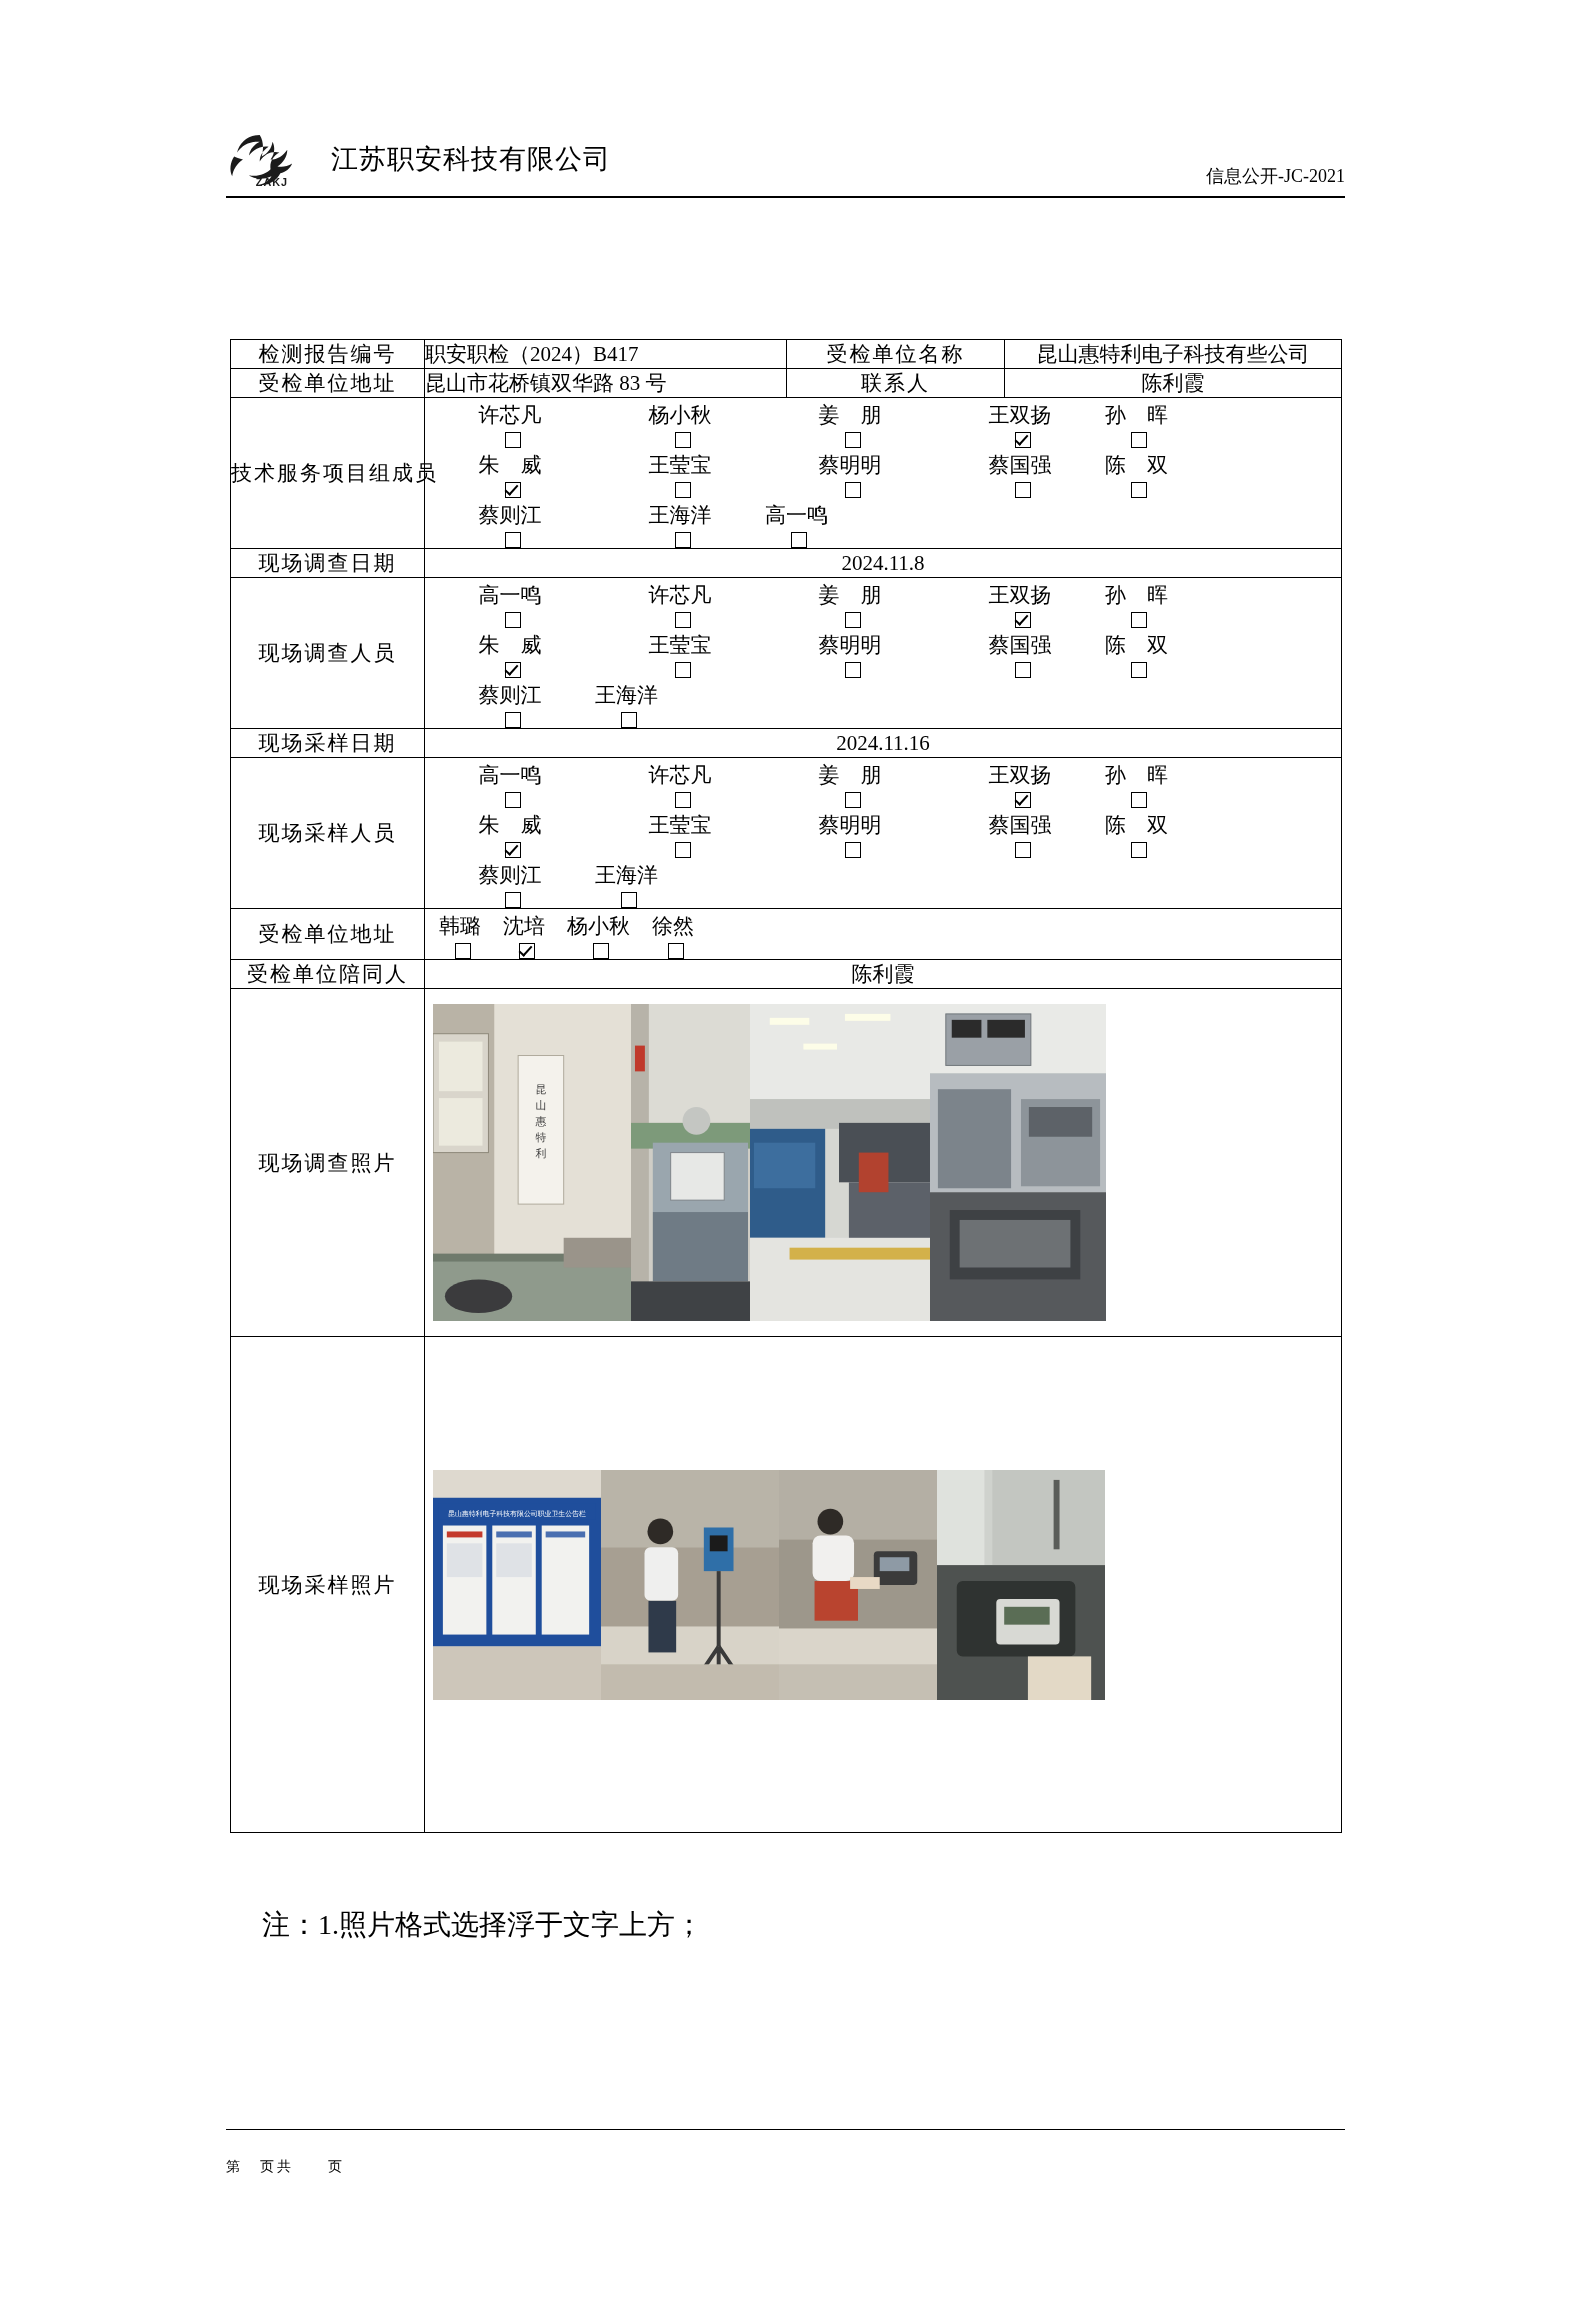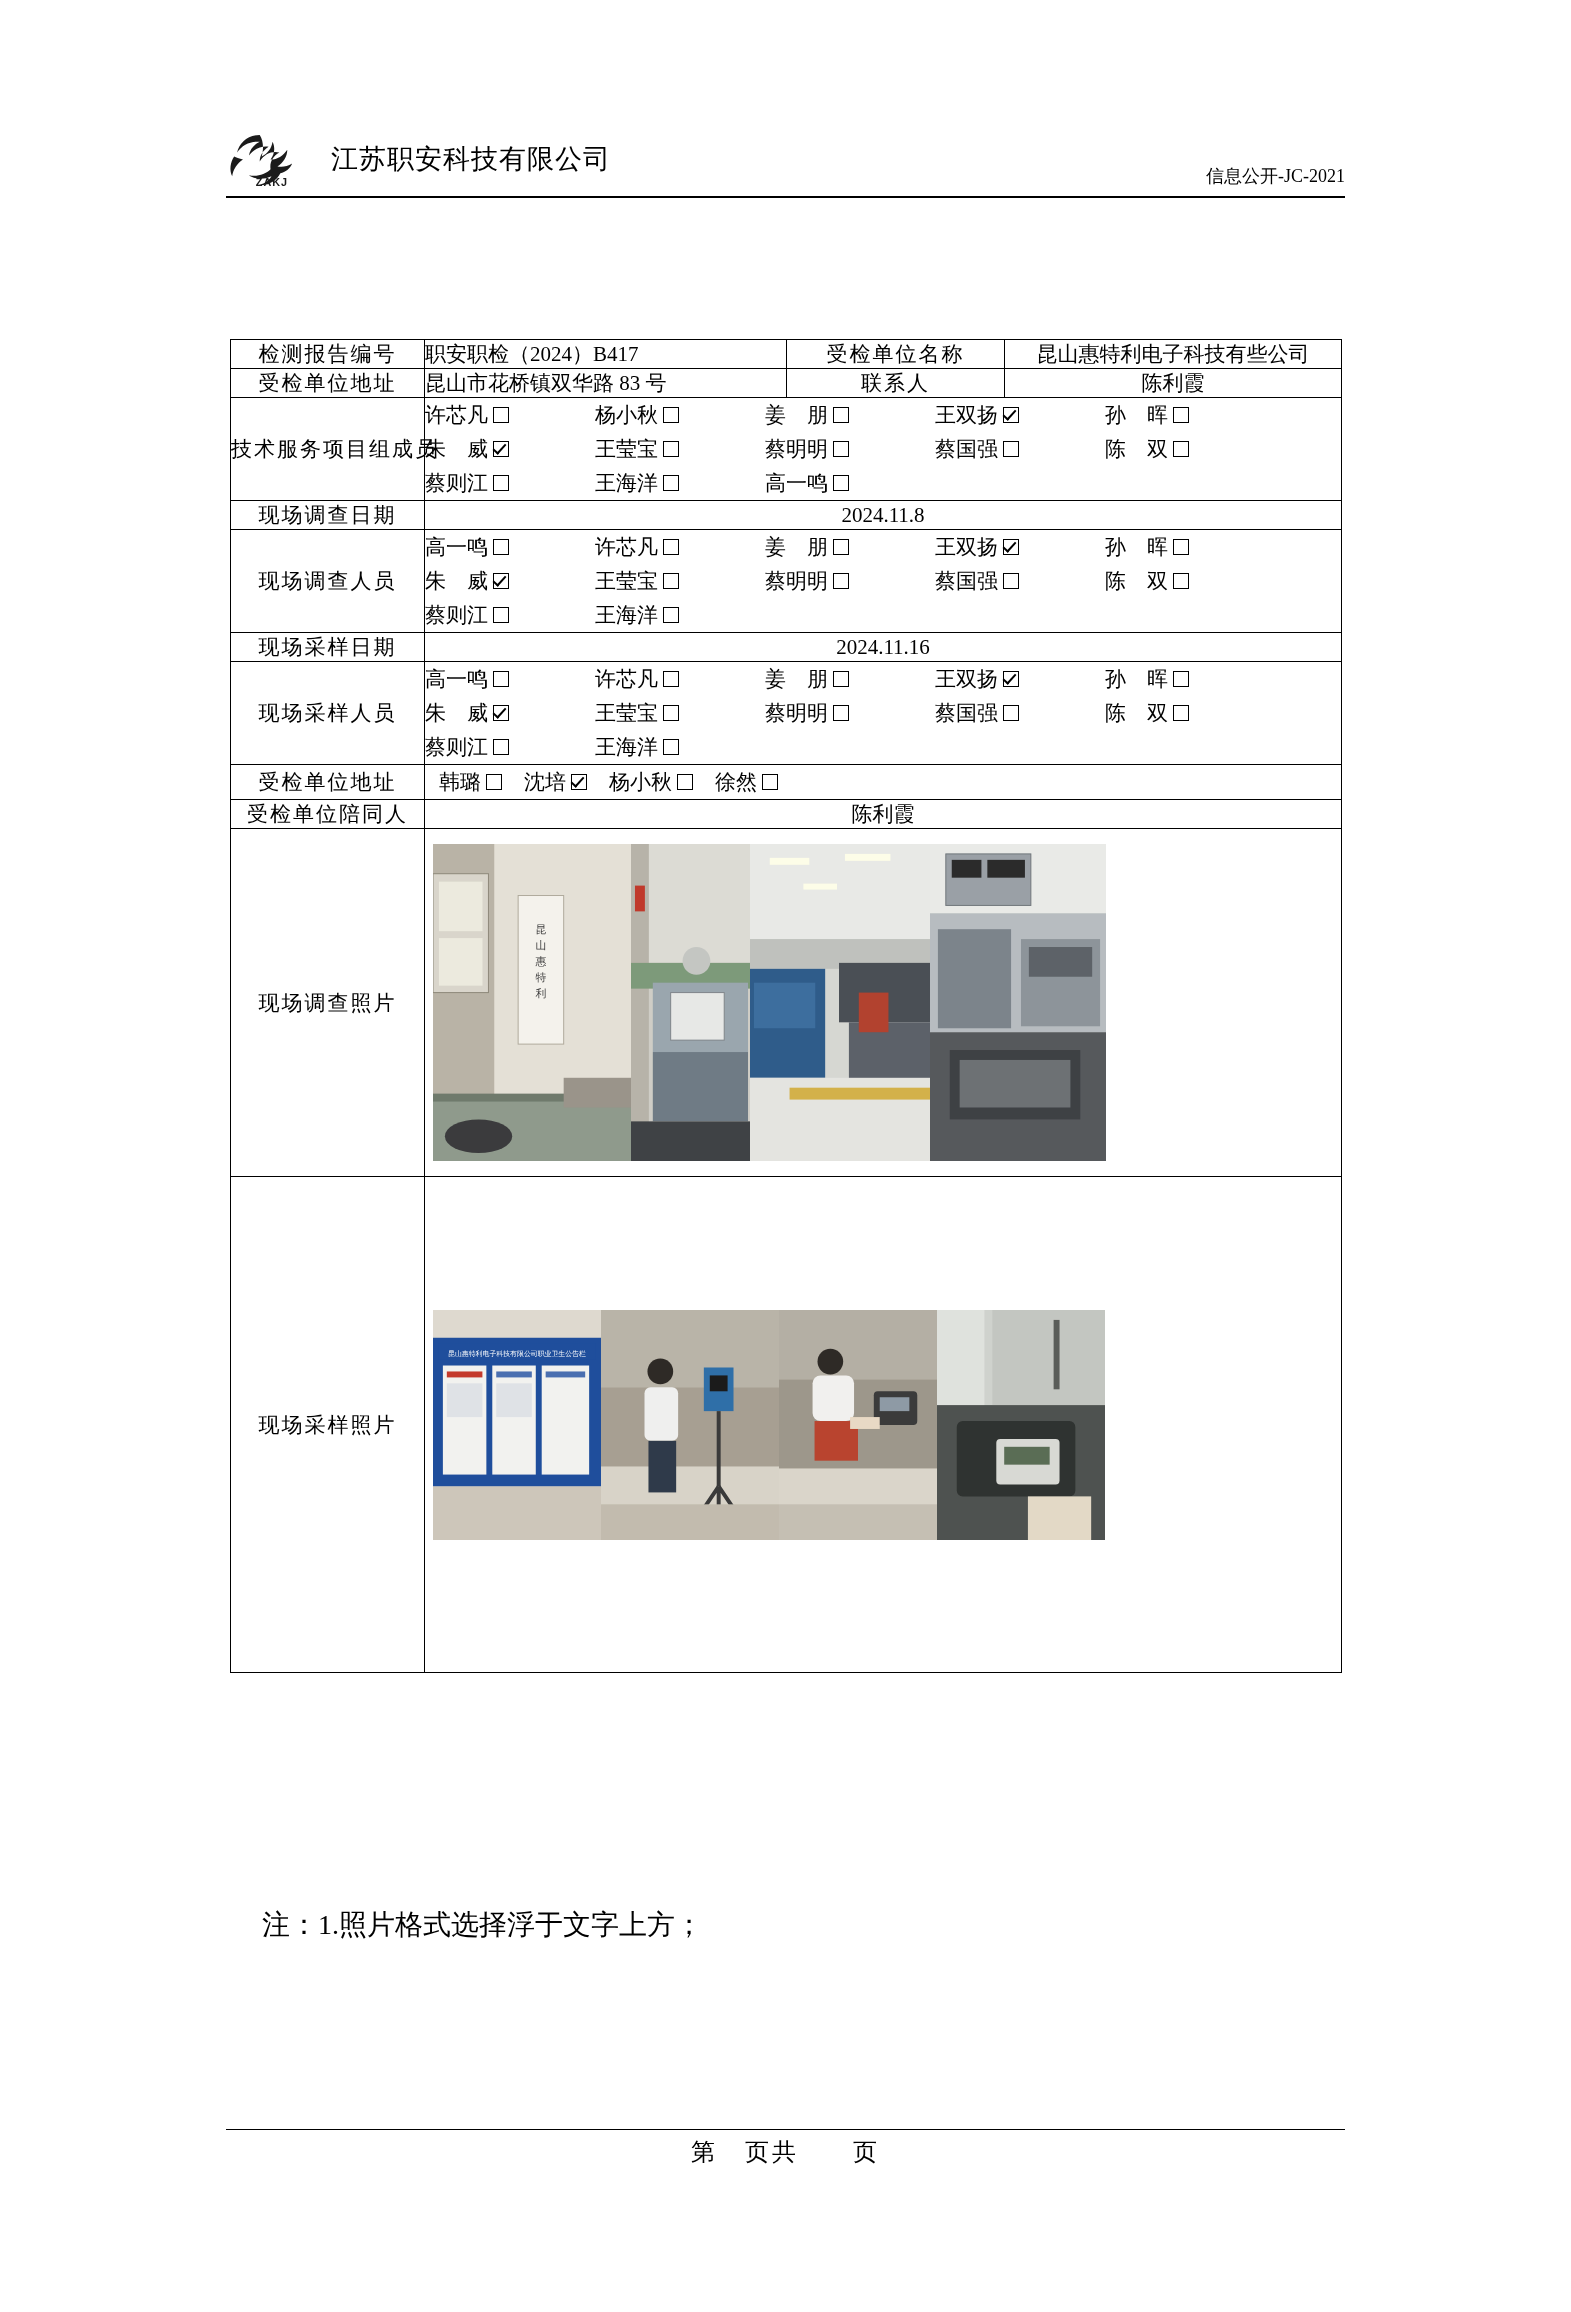--- a/index.html
+++ b/index.html
@@ -106,20 +106,21 @@
     line-height: 1.62;
   }
   .prow {
     display: flex;
     flex-wrap: nowrap;
   }
   .pitem {
     display: inline-flex;
     align-items: center;
     white-space: nowrap;
+    flex-direction: column;
   }
   .pname {
     display: inline-block;
     text-align: justify;
     text-align-last: justify;
   }
   .cbox {
     display: inline-block;
     width: 16px;
     height: 16px;
@@ -166,23 +167,23 @@
     margin-left: 32px;
   }
 
   
   .footer {
     position: absolute;
     left: 226px;
     top: 2129px;
     width: 1119px;
     border-top: 1.6px solid #000;
-    text-align: center;
-    font-size: 24px;
-    padding-top: 6px;
+    text-align: left;
+    font-size: 14px;
+    padding-top: 28px;
   }
   .footer span { letter-spacing: 3px; }
 </style>
 </head>
 <body>
 
 <div class="page">
 
   <div class="header">
     <div class="header-left">

